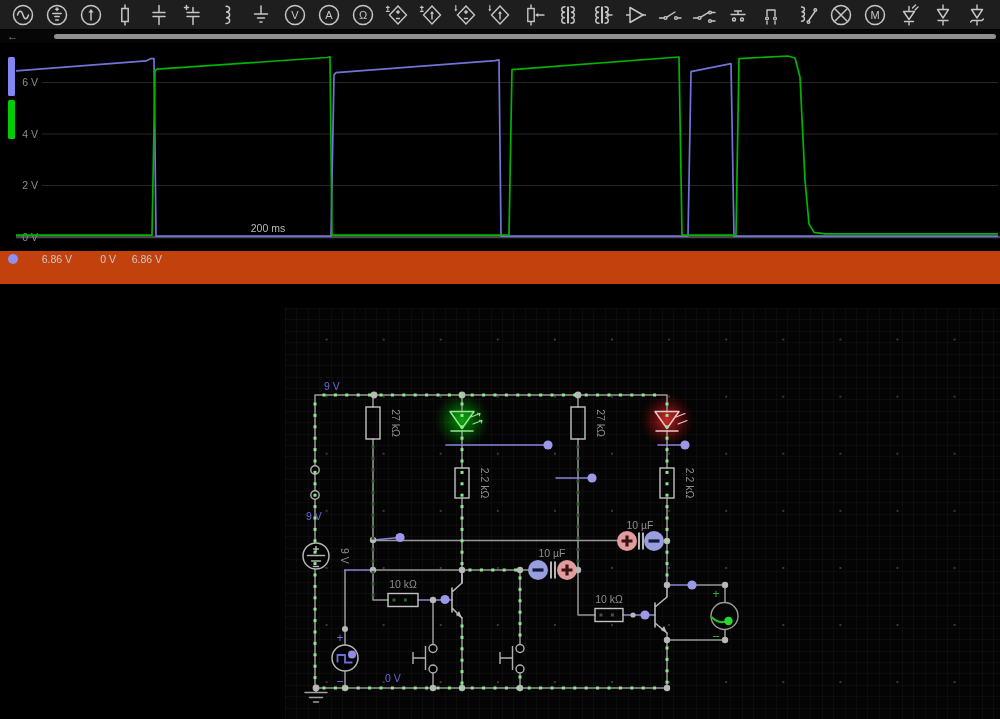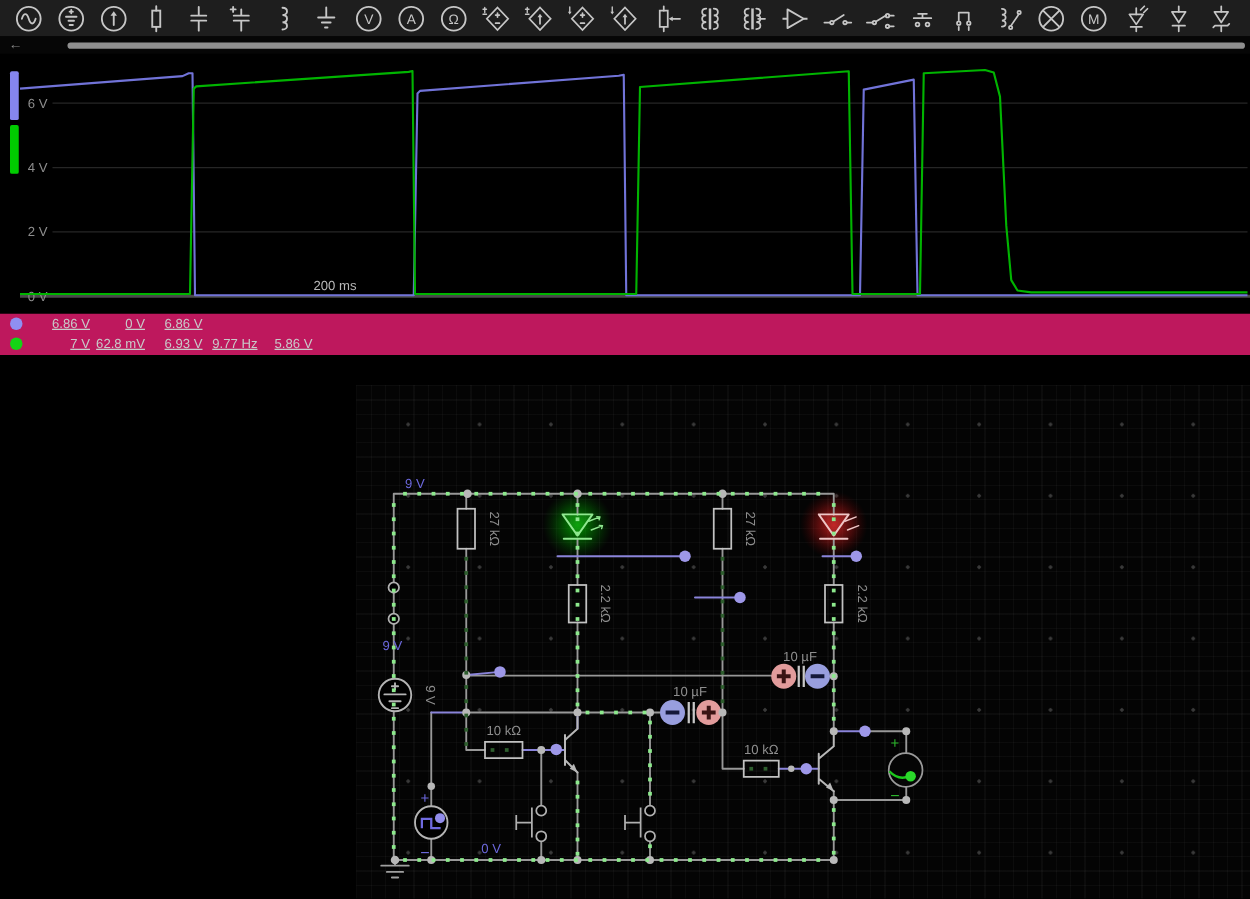--- a/index.html
+++ b/index.html
@@ -14,21 +14,21 @@
   .tool text{fill:#c6c6c6;font-family:"Liberation Sans",sans-serif;}
   
   #hscroll{position:absolute;left:0;top:30px;width:1000px;height:13px;background:#060606;}
   #hscroll .arrow{position:absolute;left:7px;top:0;font-size:11px;color:#8a8a8a;line-height:13px;}
   #hscroll .thumb{position:absolute;left:54px;top:4px;width:942px;height:5px;background:#8f8f8f;border-radius:3px;}
   
   #scope{position:absolute;left:0;top:43px;width:1000px;height:208px;}
   
   #stats{position:absolute;left:0;top:251px;width:1000px;height:49px;font-size:10.5px;}
   #stats .hdr{height:16px;background:#1f1f1f;color:#a6a6a6;}
-  #stats .body{height:33px;background:#be185d;color:#c9c9c9;text-decoration:underline;}
+  #stats .body{height:33px;background:#c2410c;color:#c9c9c9;}
   .srow{display:grid;grid-template-columns:26px 48px 44px 46px 44px 44px;align-items:center;height:16px;}
   .srow .c{text-align:right;padding-right:2px;}
   .srow .dotc{display:flex;justify-content:center;}
   .chdot{width:10px;height:10px;border-radius:50%;}
   
   #canvas{position:absolute;left:285px;top:308px;width:715px;height:419px;
     background-color:#040404;
     background-image:
       radial-gradient(circle,#3a3a3a 1.2px,rgba(0,0,0,0) 1.5px),
       repeating-linear-gradient(rgba(255,255,255,.030) 0 1px,rgba(0,0,0,0) 1px 11.42px),
@@ -275,30 +275,20 @@
     <div class="body">
       <div class="srow">
         <div class="dotc">
             <span class="chdot" style="background:#8f8ff2"></span>
           </div>
         <div class="c">6.86 V</div>
         <div class="c">0 V</div>
         <div class="c">6.86 V</div>
         <div class="c"></div>
         <div class="c"></div>
-      </div>
-      <div class="srow">
-        <div class="dotc">
-            <span class="chdot" style="background:#14d414"></span>
-          </div>
-        <div class="c">7 V</div>
-        <div class="c">62.8 mV</div>
-        <div class="c">6.93 V</div>
-        <div class="c">9.77 Hz</div>
-        <div class="c">5.86 V</div>
       </div>
     </div>
   </div>
 
   <div id="canvas">
   <svg id="circuit" width="715" height="419" viewBox="285 300 715 419">
     <defs>
       <radialGradient id="glowG">
             <stop offset="0%" stop-color="#00e000" stop-opacity=".65"></stop>
             <stop offset="60%" stop-color="#00c000" stop-opacity=".25"></stop>

